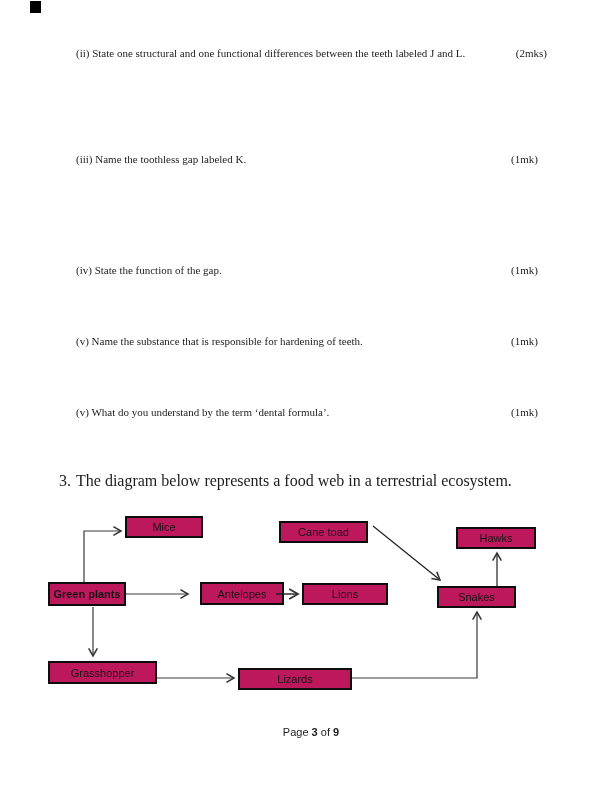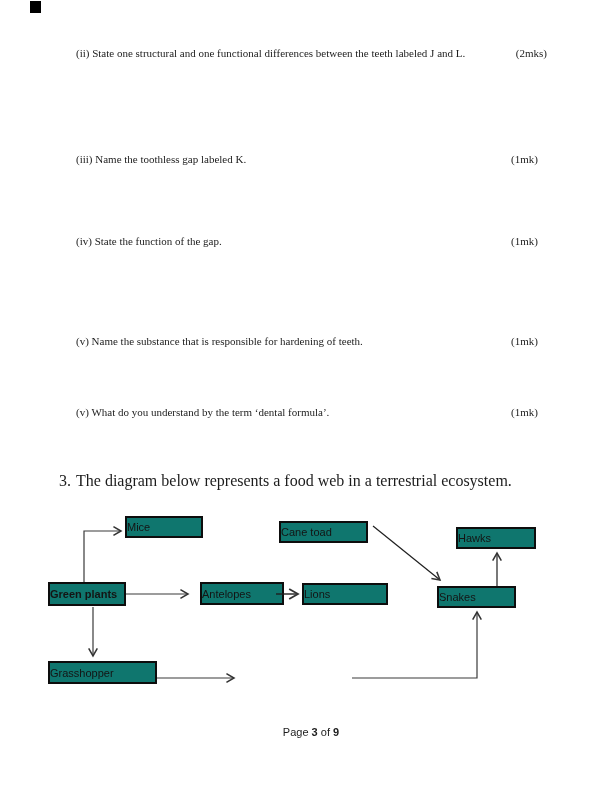--- a/index.html
+++ b/index.html
@@ -10,22 +10,22 @@
   }
   .scan-mark { position:absolute; left:30px; top:1px; width:11px; height:12px; background:#000; }
   .qline {
     position:absolute; left:76px; display:flex; justify-content:space-between;
     font-size:11px; line-height:13px; white-space:nowrap;
   }
   .qline .marks { text-align:right; }
   .q3line { position:absolute; left:59px; top:474px; font-size:16px; line-height:13px; white-space:nowrap; }
   .q3line .qnum { display:inline-block; width:17px; }
   .node {
-    position:absolute; box-sizing:border-box; border:2px solid #0d0d0d; background:#0f766e;
-    display:flex; align-items:center; justify-content:flex-start;
+    position:absolute; box-sizing:border-box; border:2px solid #0d0d0d; background:#be185d;
+    display:flex; align-items:center; justify-content:center;
     font-family:"Liberation Sans", sans-serif; font-size:11px; color:#141414;
   }
   .arrows { position:absolute; left:0; top:0; pointer-events:none; }
   .footer {
     position:absolute; left:0; right:0; top:726px; text-align:center;
     transform:translateX(5px);
     font-family:"Liberation Sans", sans-serif; font-size:11px; color:#1c1c1c;
   }
   .footer b { font-weight:bold; }
 </style>
@@ -39,21 +39,21 @@
   <div class="qline" style="top:47px; width:471px;">
     <span>(ii) State one structural and one functional differences between the teeth labeled J and L.</span>
     <span class="marks">(2mks)</span>
   </div>
 
   <div class="qline" style="top:153px; width:462px;">
     <span>(iii) Name the toothless gap labeled K.</span>
     <span class="marks">(1mk)</span>
   </div>
 
-  <div class="qline" style="top:235px; width:462px;">
+  <div class="qline" style="top:264px; width:462px;">
     <span>(iv) State the function of the gap.</span>
     <span class="marks">(1mk)</span>
   </div>
 
   <div class="qline" style="top:335px; width:462px;align-items:flex-end;">
     <span>(v) Name the substance that is responsible for hardening of teeth.</span>
     <span class="marks">(1mk)</span>
   </div>
 
   <div class="qline" style="top:406px; width:462px;">
@@ -82,20 +82,23 @@
     </div>
   <div class="node" style="left:302px; top:583px; width:86px;  height:22px;">
       <span>Lions</span>
     </div>
   <div class="node" style="left:437px; top:586px; width:79px;  height:22px;">
       <span>Snakes</span>
     </div>
   <div class="node" style="left:48px;  top:661px; width:109px; height:23px;">
       <span>Grasshopper</span>
     </div>
+  <div class="node" style="left:238px; top:668px; width:114px; height:22px;">
+      <span>Lizards</span>
+    </div>
 
   <svg class="arrows" width="612" height="792" viewBox="0 0 612 792">
     <defs>
       <marker id="arr" viewBox="0 0 10 10" refX="8.5" refY="5" markerWidth="9" markerHeight="9" orient="auto-start-reverse">
         <path d="M1.5,1 L8.5,5 L1.5,9" fill="none" stroke="#333333" stroke-width="1.4"></path>
       </marker>
     </defs>
     <path d="M 84 582 L 84 531 L 121 531" fill="none" stroke="#3a3a3a" stroke-width="1.2" marker-end="url(#arr)"></path>
     <path d="M 126 594 L 188 594" fill="none" stroke="#3a3a3a" stroke-width="1.2" marker-end="url(#arr)"></path>
     <path d="M 276 594 L 298 594" fill="none" stroke="#1f1f1f" stroke-width="1.4" marker-end="url(#arr)"></path>

